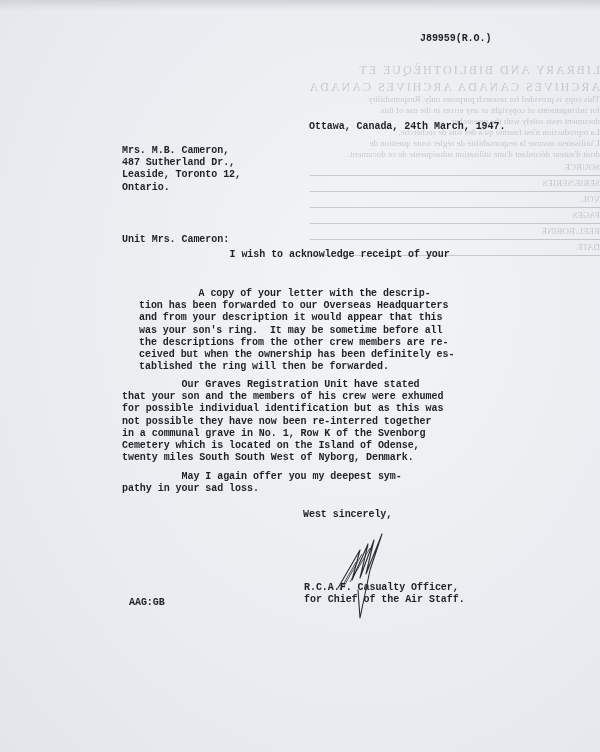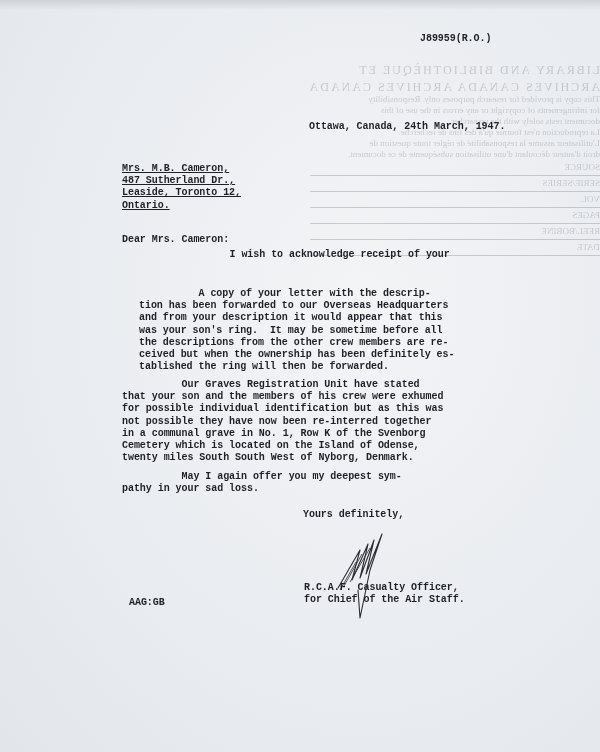--- a/index.html
+++ b/index.html
@@ -40,21 +40,21 @@
       font-family: "Liberation Mono", monospace;
       font-size: 10px;
       line-height: 12.2px;
       font-weight: bold;
       color: #1f2126;
       white-space: pre;
       letter-spacing: -0.05px;
     }
     .ref { left: 420px; top: 33px; }
     .date { left: 309px; top: 121px; }
-    .addr { left: 122px; top: 163px; text-decoration: underline; }
+    .addr { left: 122px; top: 145px; }
     .salut { left: 122px; top: 234px; }
     .p1 { left: 122px; top: 249px; margin-left: 48px; }
     .p2 { left: 139px; top: 288px; }
     .p3 { left: 122px; top: 379px; }
     .p4 { left: 122px; top: 471px; }
     .closing { left: 303px; top: 509px; }
     .sig-block { left: 304px; top: 582px; }
     .initials { left: 129px; top: 597px; }
     .signature {
       position: absolute; left: 330px; top: 530px; width: 70px; height: 90px;
@@ -82,31 +82,31 @@
     <div class="ln">REEL/BOBINE</div>
     <div class="ln">DATE</div>
   </div>
 
   <div class="tw ref">J89959(R.O.)</div>
 
   <div class="tw date">Ottawa, Canada, 24th March, 1947.</div>
 
   <div class="tw addr"><div>Mrs. M.B. Cameron,</div><div>487 Sutherland Dr.,</div><div>Leaside, Toronto 12,</div><div>Ontario.</div></div>
 
-  <div class="tw salut">Dear Mrs. Cameron:</div>
+  <div class="tw salut">Unit Mrs. Cameron:</div>
 
   <div class="tw p1"><div>          I wish to acknowledge receipt of your</div></div>
 
   <div class="tw p2"><div>          A copy of your letter with the descrip-</div><div>tion has been forwarded to our Overseas Headquarters</div><div>and from your description it would appear that this</div><div>was your son's ring.  It may be sometime before all</div><div>the descriptions from the other crew members are re-</div><div>ceived but when the ownership has been definitely es-</div><div>tablished the ring will then be forwarded.</div></div>
 
   <div class="tw p3"><div>          Our Graves Registration Unit have stated</div><div>that your son and the members of his crew were exhumed</div><div>for possible individual identification but as this was</div><div>not possible they have now been re-interred together</div><div>in a communal grave in No. 1, Row K of the Svenborg</div><div>Cemetery which is located on the Island of Odense,</div><div>twenty miles South South West of Nyborg, Denmark.</div></div>
 
   <div class="tw p4"><div>          May I again offer you my deepest sym-</div><div>pathy in your sad loss.</div></div>
 
-  <div class="tw closing">Yours definitely,</div>
+  <div class="tw closing">West sincerely,</div>
 
   <svg class="signature" viewBox="0 0 70 90">
     <path d="M8 58 L30 20 L22 50 L38 14 L30 48 L44 10 L36 44 L52 4 L40 40 L30 88 L28 60" fill="none" stroke="#2a2c32" stroke-width="1.1" stroke-linejoin="round" stroke-linecap="round"></path>
     <path d="M10 60 L26 32 M14 56 L32 24 M20 52 L40 18" fill="none" stroke="#2a2c32" stroke-width="0.8"></path>
   </svg>
 
   <div class="tw sig-block"><div>R.C.A.F. Casualty Officer,</div><div>for Chief of the Air Staff.</div></div>
 
   <div class="tw initials">AAG:GB</div>
 </div>

